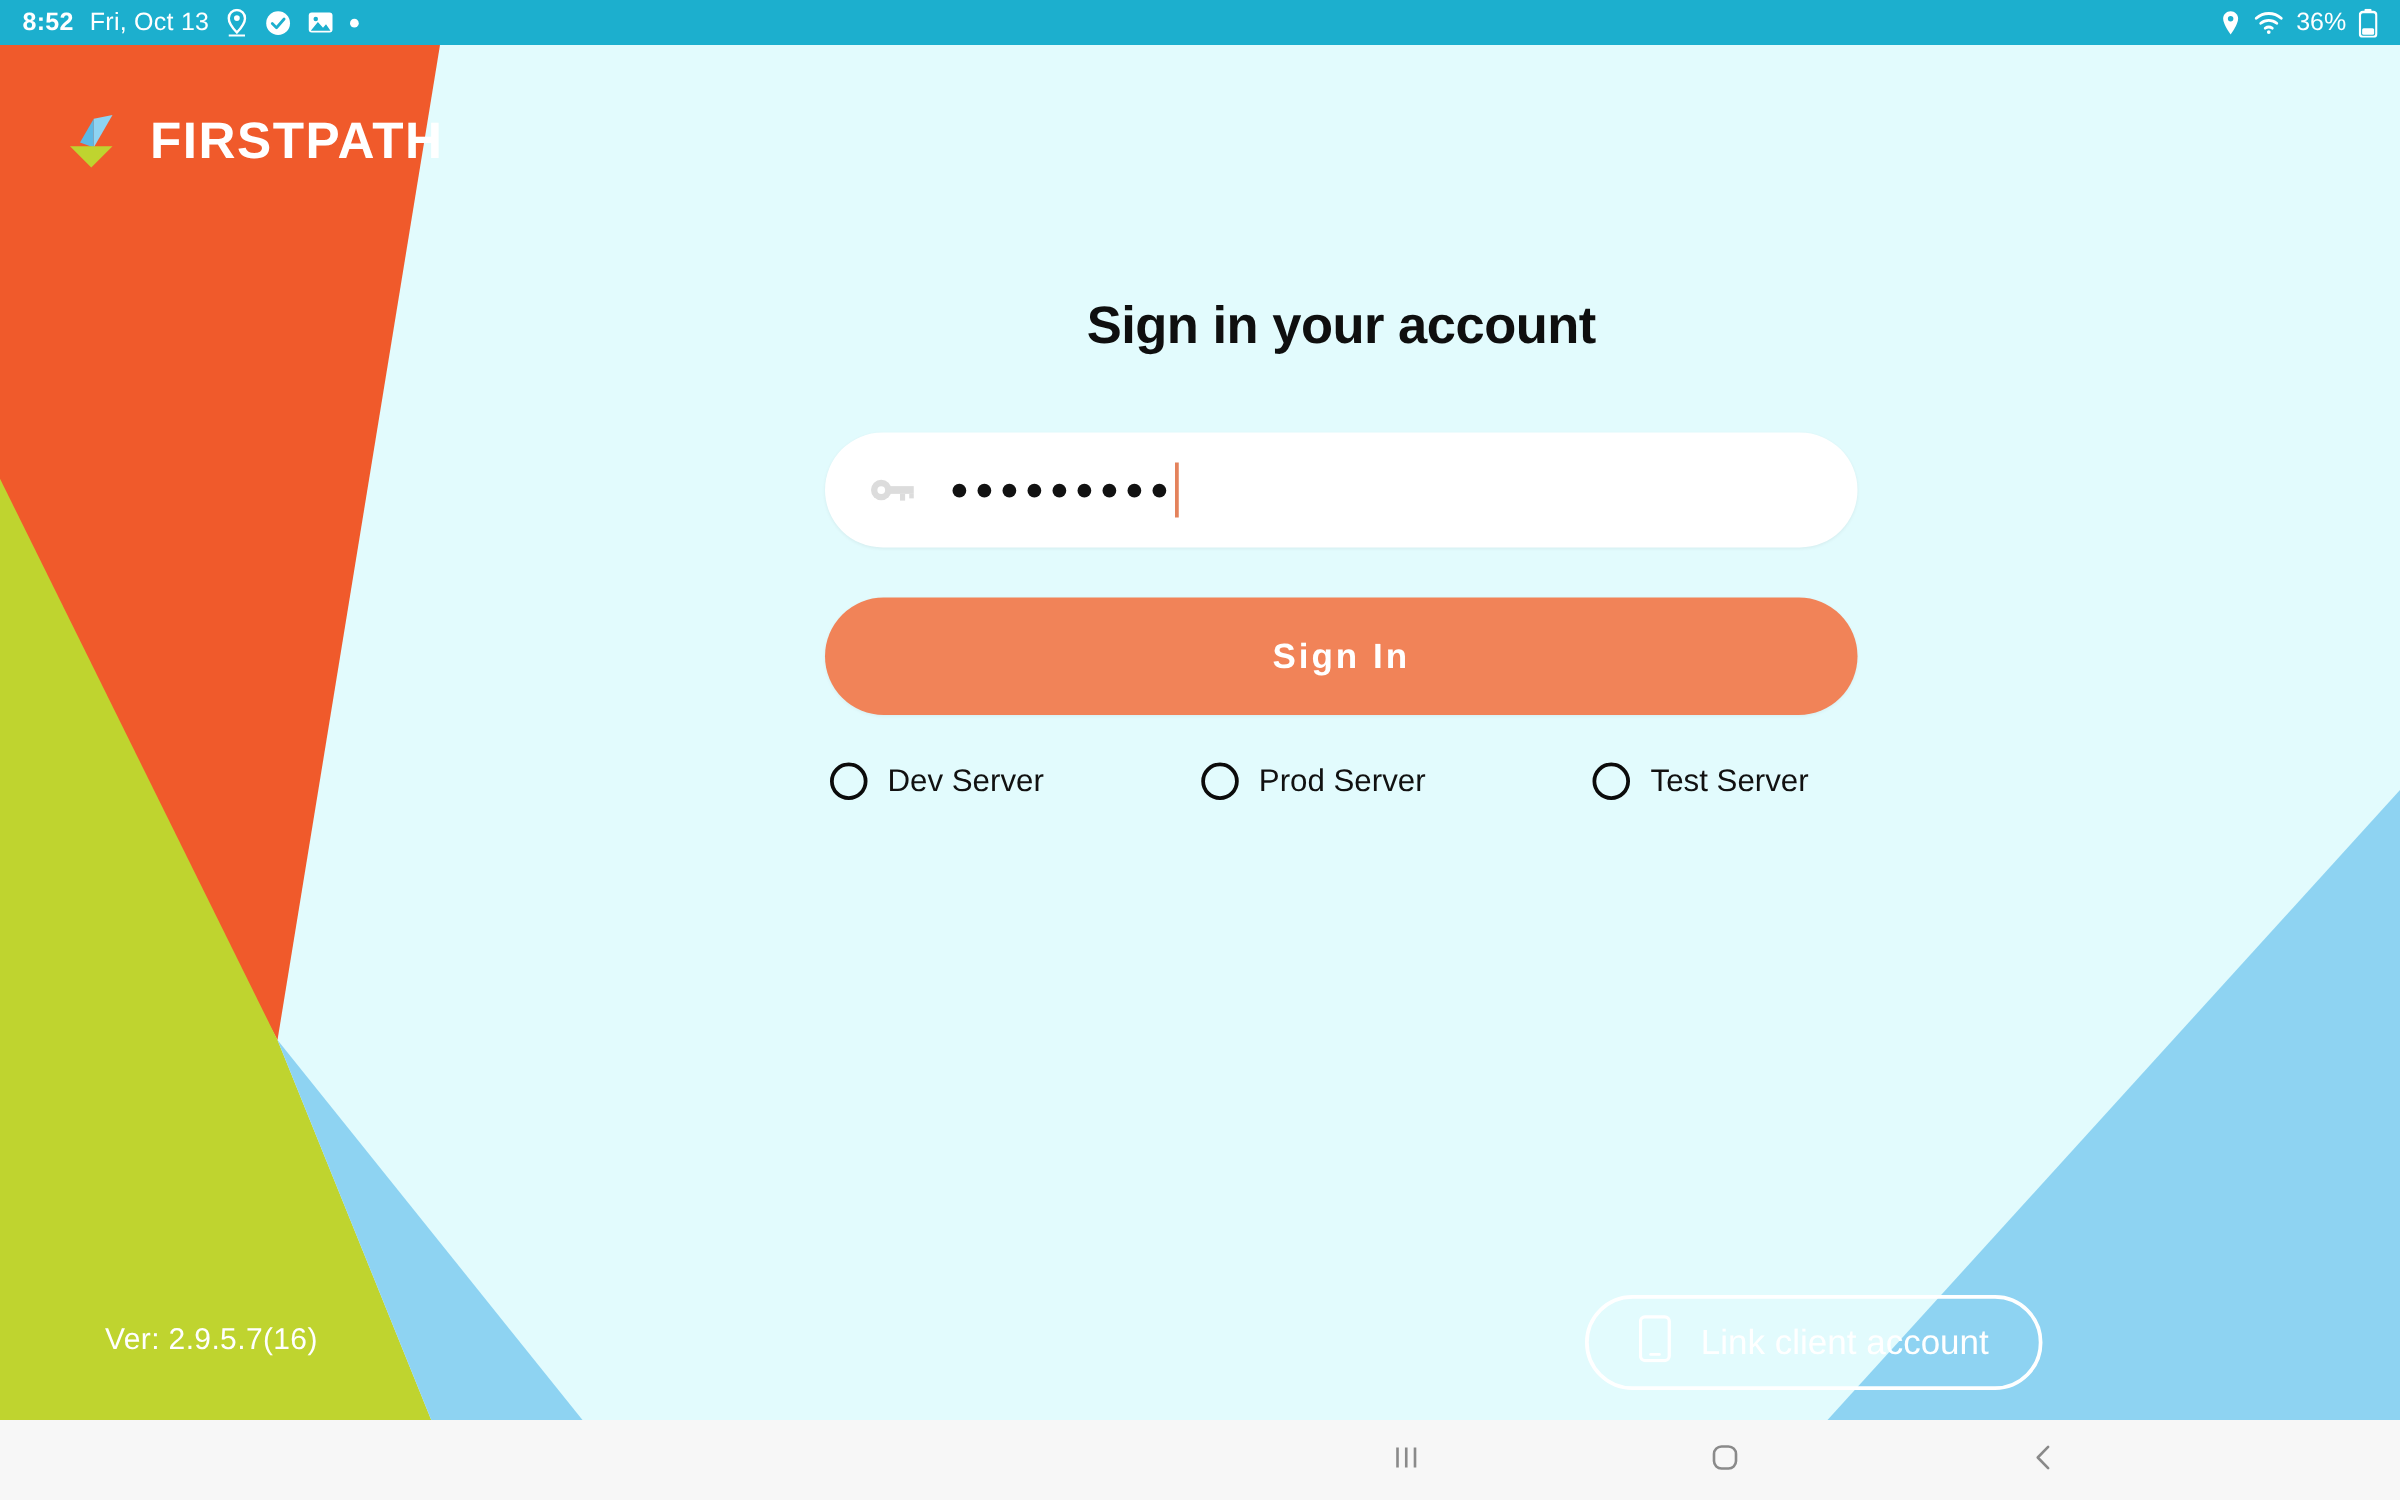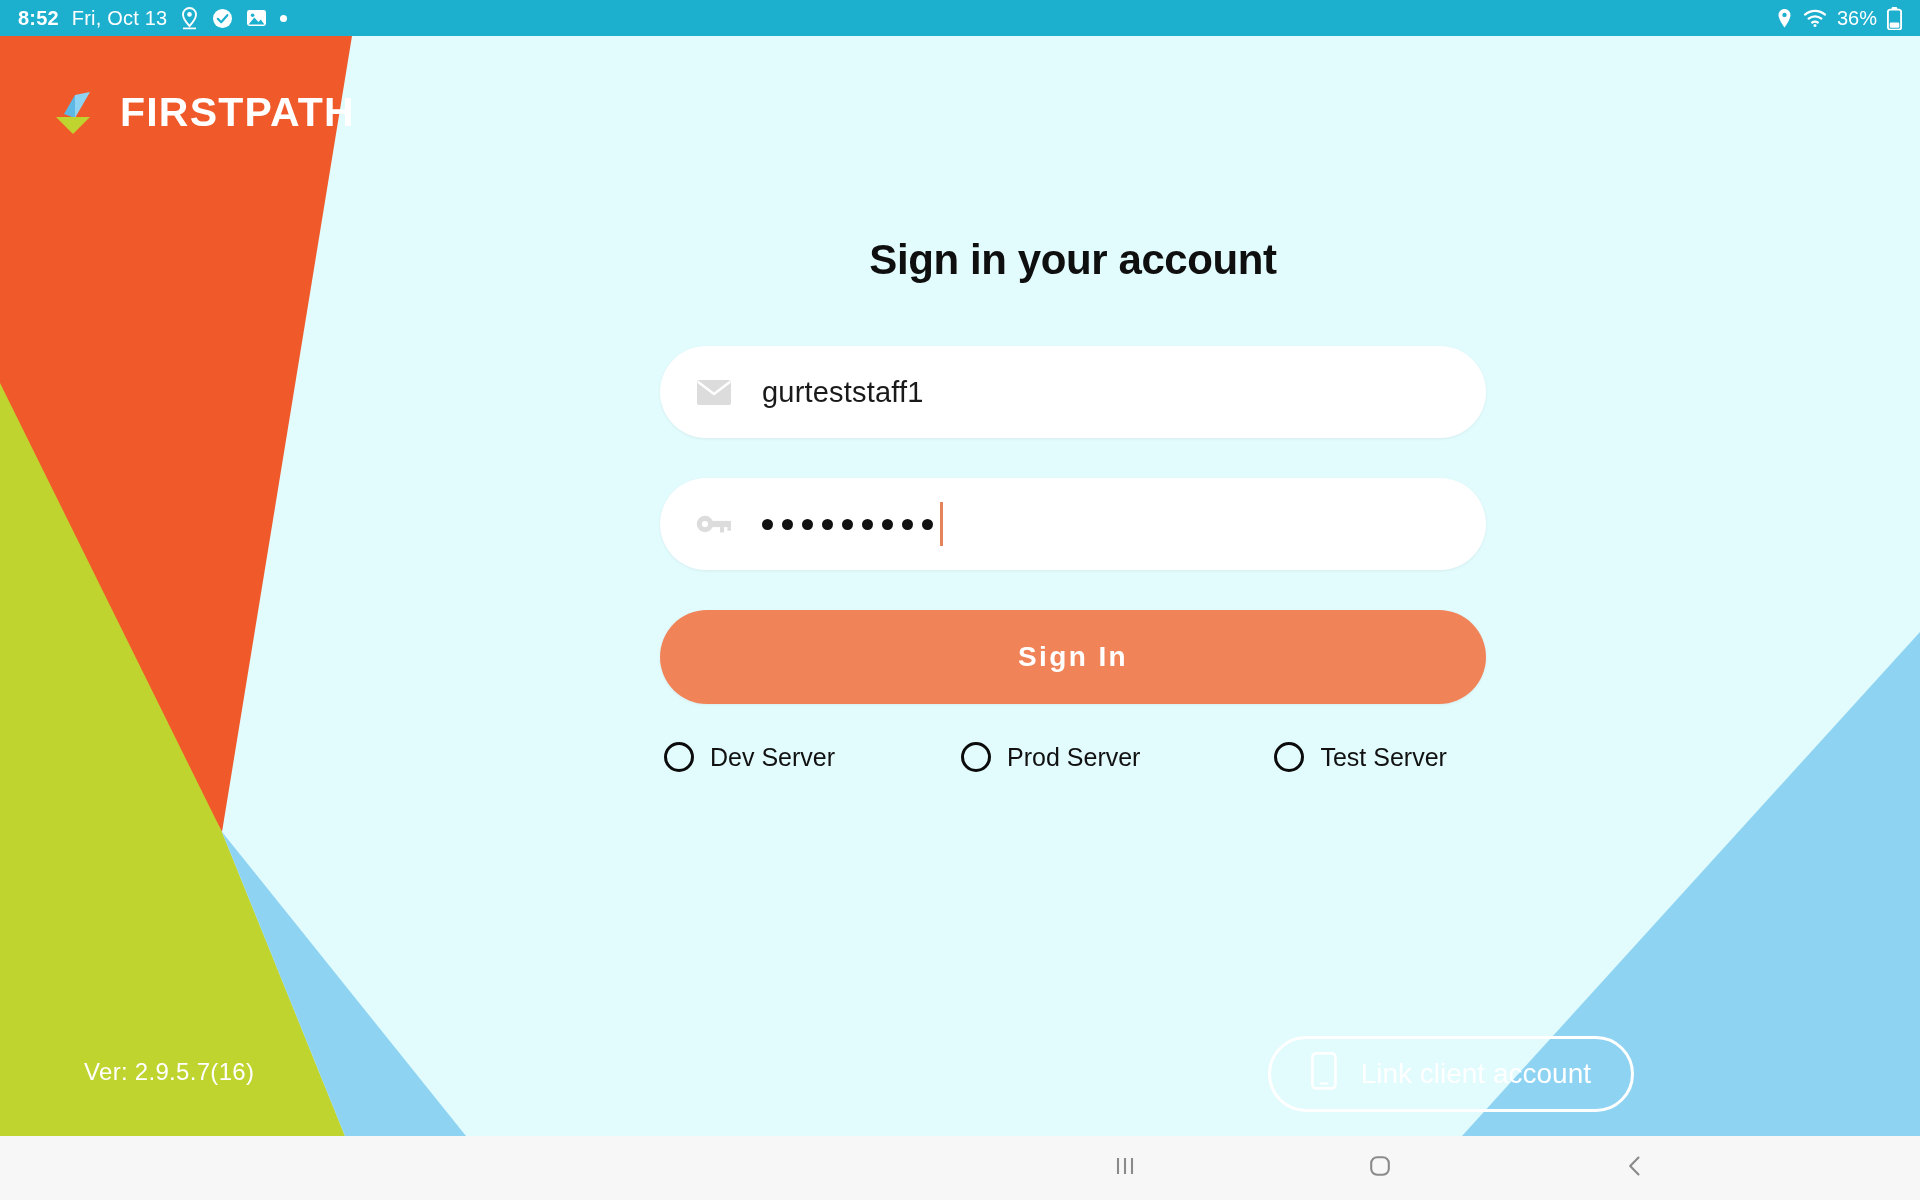--- a/index.html
+++ b/index.html
@@ -247,29 +247,20 @@
           <polygon points="8,33 42,33 25,50" fill="#BFD42F"></polygon>
         </svg>
       </span>
       <span class="word">FIRSTPATH</span>
     </div>
 
     <div id="form">
 
       <div id="title">Sign in your account</div>
 
-      <div class="field">
-        <span class="ficon">
-          <svg width="36" height="27" viewBox="0 0 36 27">
-            <rect x="1" y="1" width="34" height="25" rx="2.6" fill="#DCDCDC"></rect>
-            <path d="M2.5 3.2 L18 15 L33.5 3.2" fill="none" stroke="#ffffff" stroke-width="2.4" stroke-linecap="round" stroke-linejoin="round"></path>
-          </svg>
-        </span>
-        <span class="fval">gurteststaff1</span>
-      </div>
 
       <div class="field">
         <span class="ficon">
           <svg width="36" height="22" viewBox="0 0 36 22">
             <circle cx="9" cy="11" r="8.2" fill="#DCDCDC"></circle>
             <circle cx="9" cy="11" r="3.1" fill="#ffffff"></circle>
             <rect x="14" y="7.9" width="21" height="6.2" fill="#DCDCDC"></rect>
             <rect x="24" y="14.1" width="4.1" height="5.4" fill="#DCDCDC"></rect>
             <rect x="31.4" y="14.1" width="3.6" height="3.6" fill="#DCDCDC"></rect>
           </svg>

